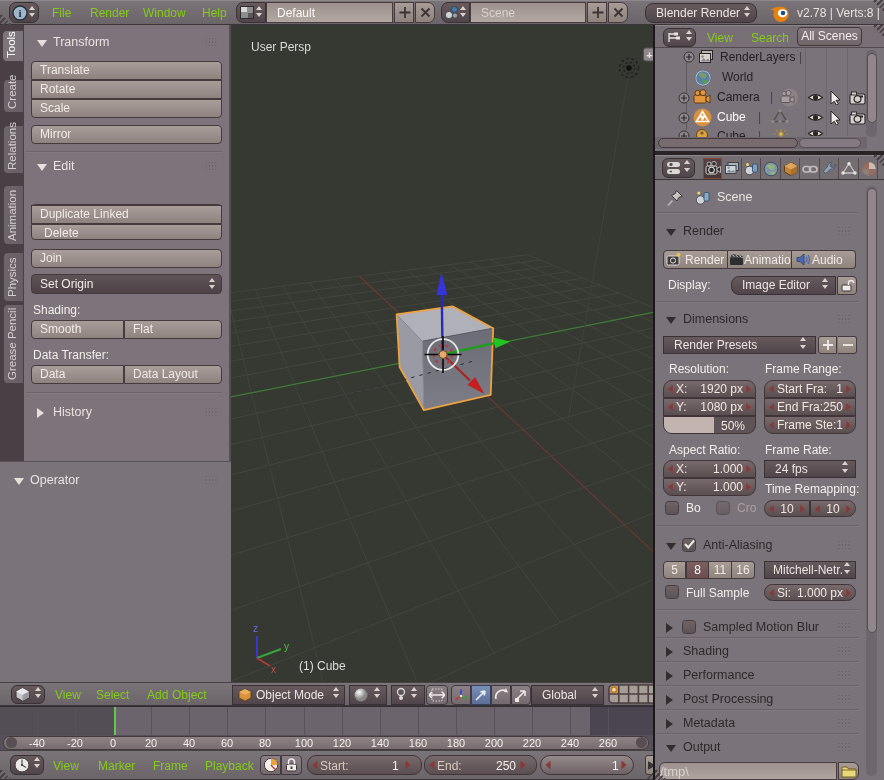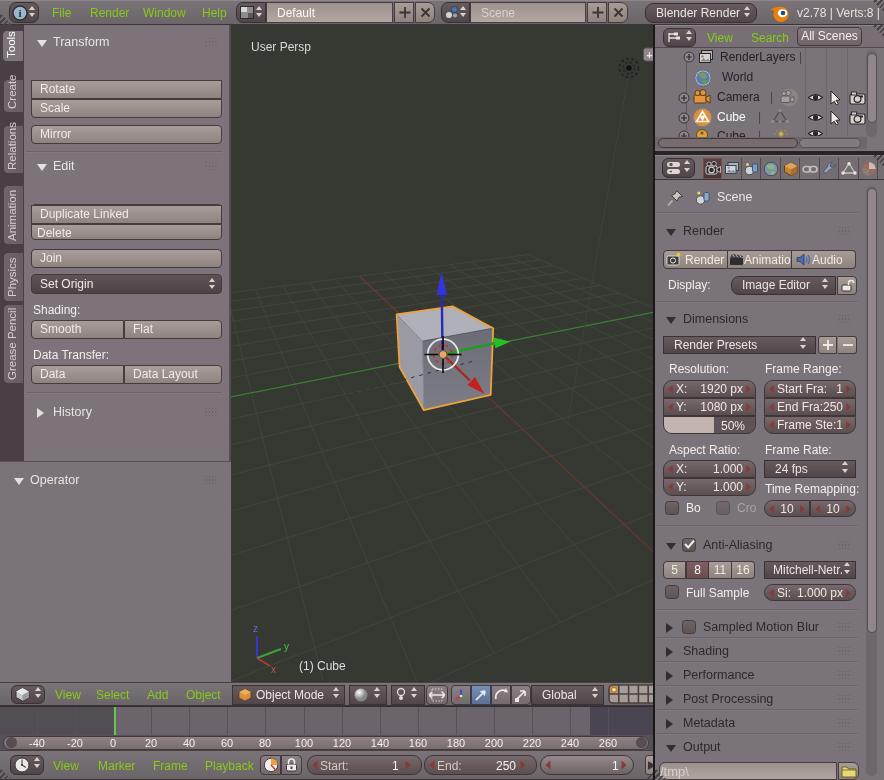--- a/index.html
+++ b/index.html
@@ -92,30 +92,31 @@
 <div class="abs" style="left:5px;top:129px;width:15px;height:41px;writing-mode:vertical-rl;transform:rotate(180deg);color:#d4cdd1;font-size:11.5px;text-align:center;white-space:nowrap;overflow:visible;line-height:14px">Relations</div>
 <div class="abs" style="left:3px;top:185px;width:20px;height:60px;background:linear-gradient(90deg,#6e666c,#665e64);border:1px solid #4a4145;border-right:none;border-radius:5px 0 0 5px"></div>
 <div class="abs" style="left:5px;top:189px;width:15px;height:52px;writing-mode:vertical-rl;transform:rotate(180deg);color:#d4cdd1;font-size:11.5px;text-align:center;white-space:nowrap;overflow:visible;line-height:14px">Animation</div>
 <div class="abs" style="left:3px;top:252px;width:20px;height:50px;background:linear-gradient(90deg,#6e666c,#665e64);border:1px solid #4a4145;border-right:none;border-radius:5px 0 0 5px"></div>
 <div class="abs" style="left:5px;top:256px;width:15px;height:42px;writing-mode:vertical-rl;transform:rotate(180deg);color:#d4cdd1;font-size:11.5px;text-align:center;white-space:nowrap;overflow:visible;line-height:14px">Physics</div>
 <div class="abs" style="left:3px;top:304px;width:20px;height:80px;background:linear-gradient(90deg,#6e666c,#665e64);border:1px solid #4a4145;border-right:none;border-radius:5px 0 0 5px"></div>
 <div class="abs" style="left:5px;top:308px;width:15px;height:72px;writing-mode:vertical-rl;transform:rotate(180deg);color:#d4cdd1;font-size:11.5px;text-align:center;white-space:nowrap;overflow:visible;line-height:14px">Grease Pencil</div>
 <div class="abs tri-d" style="left:37px;top:40px"></div>
     <div class="abs ph" style="left:53px;top:35px">Transform</div>
     <div class="abs dots" style="left:205px;top:38px">::::<br>::::</div>
+<div class="abs btn" style="left:31px;top:61px;width:191px;height:19px;border-radius:4px 4px 0 0;line-height:17px;padding-left:8px;background:linear-gradient(#a89d98,#8e837e)">Translate</div>
 <div class="abs btn" style="left:31px;top:80px;width:191px;height:19px;border-radius:0;line-height:17px;padding-left:8px;background:linear-gradient(#a89d98,#8e837e)">Rotate</div>
 <div class="abs btn" style="left:31px;top:99px;width:191px;height:19px;border-radius:0 0 4px 4px;line-height:17px;padding-left:8px;background:linear-gradient(#a89d98,#8e837e)">Scale</div>
 <div class="abs btn" style="left:31px;top:125px;width:191px;height:19px;border-radius:4px;line-height:17px;padding-left:8px;background:linear-gradient(#a89d98,#8e837e)">Mirror</div>
 <div class="sep" style="left:26px;top:151px;width:196px"></div>
 <div class="abs tri-d" style="left:37px;top:164px"></div>
     <div class="abs ph" style="left:53px;top:159px">Edit</div>
     <div class="abs dots" style="left:205px;top:162px">::::<br>::::</div>
 <div class="abs btn" style="left:31px;top:204px;width:191px;height:19px;border-radius:4px 4px 0 0;line-height:17px;padding-left:8px;background:linear-gradient(#a89d98,#8e837e)">Duplicate</div>
 <div class="abs btn" style="left:31px;top:205px;width:191px;height:19px;border-radius:0;line-height:17px;padding-left:8px;background:linear-gradient(#a89d98,#8e837e)">Duplicate Linked</div>
-<div class="abs btn" style="left:31px;top:224px;width:191px;height:16px;border-radius:0 0 4px 4px;line-height:17px;padding-left:5px;background:linear-gradient(#a89d98,#8e837e)">Delete</div>
+<div class="abs btn" style="left:31px;top:224px;width:191px;height:16px;border-radius:0 0 4px 4px;line-height:17px;padding-left:12px;background:linear-gradient(#a89d98,#8e837e)">Delete</div>
 <div class="abs btn" style="left:31px;top:249px;width:191px;height:19px;border-radius:4px;line-height:17px;padding-left:8px;background:linear-gradient(#a89d98,#8e837e)">Join</div>
 <div class="abs btn" style="left:31px;top:274px;width:191px;height:20px;border-radius:4px;line-height:18px;padding-left:8px;background:linear-gradient(#5f5356,#4c4245)">Set Origin</div>
 <div class="abs arrU" style="left:209px;top:278px"></div>
     <div class="abs arrD" style="left:209px;top:285px"></div>
 <div class="abs lbl" style="left:33px;top:303px">Shading:</div>
 <div class="abs btn" style="left:31px;top:320px;width:93px;height:19px;border-radius:4px 0 0 4px;line-height:17px;padding-left:8px;background:linear-gradient(#a89d98,#8e837e)">Smooth</div>
 <div class="abs btn" style="left:124px;top:320px;width:98px;height:19px;border-radius:0 4px 4px 0;line-height:17px;padding-left:8px;background:linear-gradient(#a89d98,#8e837e)">Flat</div>
 <div class="abs lbl" style="left:33px;top:348px">Data Transfer:</div>
 <div class="abs btn" style="left:31px;top:365px;width:93px;height:19px;border-radius:4px 0 0 4px;line-height:17px;padding-left:8px;background:linear-gradient(#a89d98,#8e837e)">Data</div>
 <div class="abs btn" style="left:124px;top:365px;width:98px;height:19px;border-radius:0 4px 4px 0;line-height:17px;padding-left:8px;background:linear-gradient(#a89d98,#8e837e)">Data Layout</div>
@@ -215,21 +216,21 @@
 <svg class="abs" style="left:15px;top:687px" width="15" height="15">
       <polygon points="7.5,1 14,4.5 14,10.5 7.5,14 1,10.5 1,4.5" fill="#c8c8cc" stroke="#3a3438"></polygon>
       <polygon points="7.5,1 14,4.5 7.5,8 1,4.5" fill="#e8e8ec"></polygon>
       <polygon points="7.5,8 14,4.5 14,10.5 7.5,14" fill="#9a9aa0"></polygon>
     </svg>
 <div class="abs arrU" style="left:35px;top:687px"></div>
     <div class="abs arrD" style="left:35px;top:694px"></div>
 <div class="abs mnu" style="left:55px;top:688px">View</div>
 <div class="abs mnu" style="left:96px;top:688px">Select</div>
 <div class="abs mnu" style="left:147px;top:688px">Add</div>
-<div class="abs mnu" style="left:186px;top:688px">Object</div>
+<div class="abs mnu" style="left:172px;top:688px">Object</div>
 <div class="abs dk" style="left:232px;top:685px;width:113px;height:20px"></div>
 <svg class="abs" style="left:238px;top:688px" width="14" height="14">
       <polygon points="7,1 13,4 13,10 7,13 1,10 1,4" fill="#d8913c" stroke="#5a3a14" stroke-width="0.8"></polygon>
       <polygon points="7,1 13,4 7,7 1,4" fill="#eab05e"></polygon>
     </svg>
 <div class="abs" style="left:256px;top:688px;color:#ece5e2;font-size:12px">Object Mode</div>
 <div class="abs arrU" style="left:333px;top:687px"></div>
     <div class="abs arrD" style="left:333px;top:694px"></div>
 <div class="abs dk" style="left:349px;top:685px;width:38px;height:20px"></div>
 <svg class="abs" style="left:353px;top:687px" width="16" height="16">

